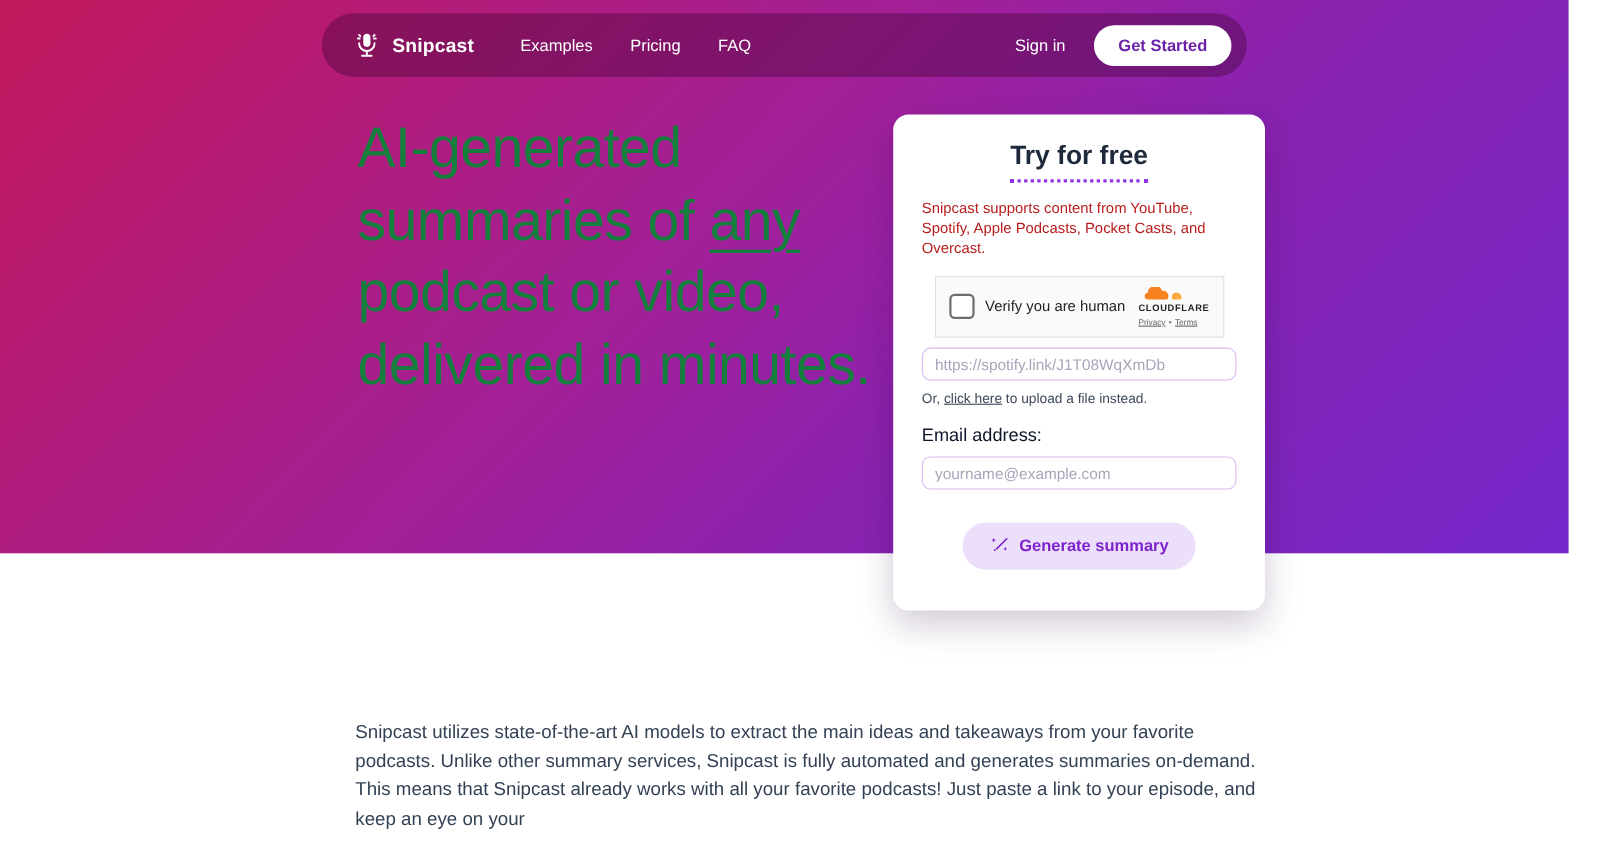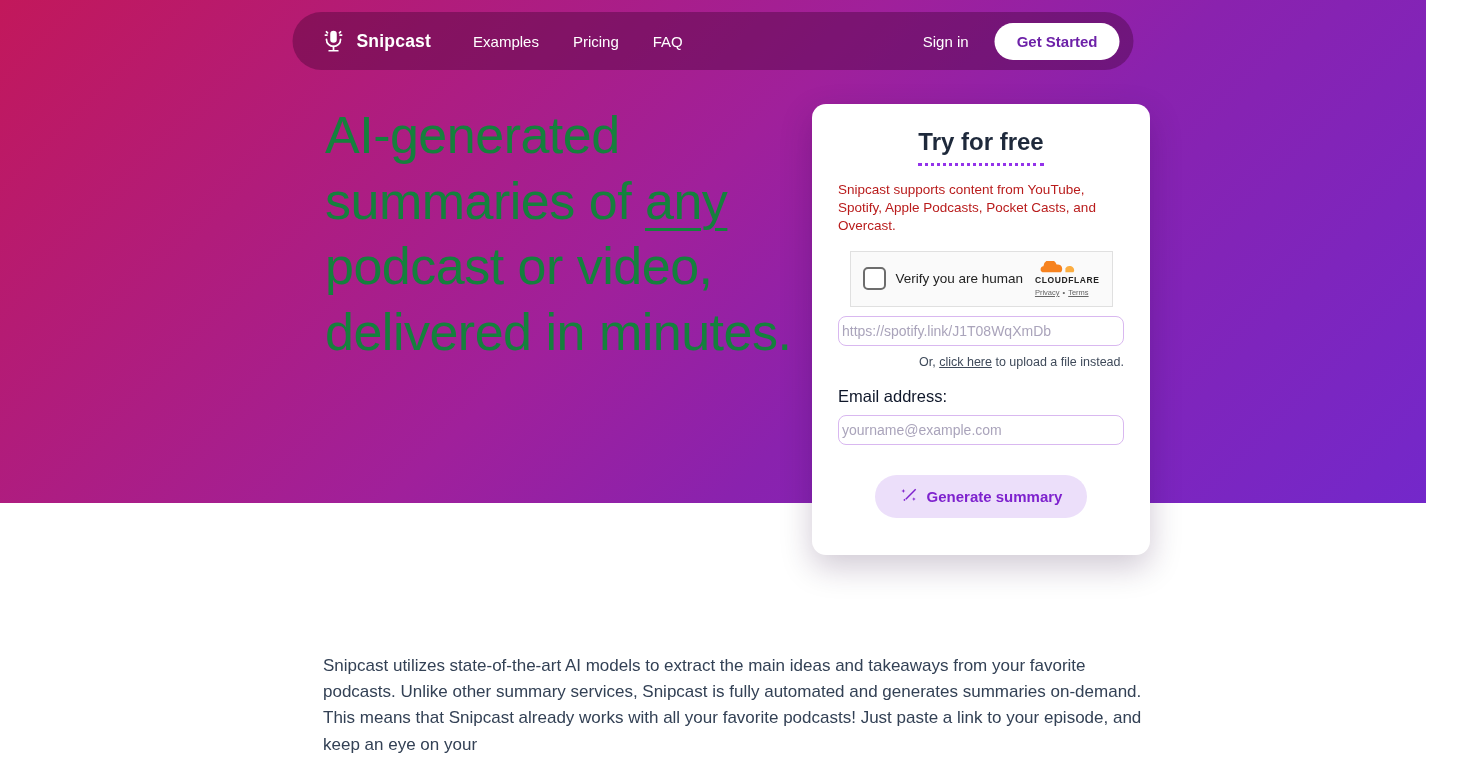--- a/index.html
+++ b/index.html
@@ -77,25 +77,25 @@
   .cf-word { font-size: 8.5px; font-weight: 700; letter-spacing: 0.6px; color: #232323; margin-top: -2px; }
   .cf-links { font-size: 7.5px; color: #666666; margin-top: 3px; }
   .cf-links a { color: #666666; text-decoration: underline; cursor: pointer; }
   .cf-sep { margin: 0 3px; text-decoration: none; }
 
   
   .field-label { font-size: 16.5px; color: #0f172a; margin-top: 18px; }
   .text-input {
     margin-top: 9px; width: 100%; height: 30px;
     border: 1.5px solid #d9b8f0; border-radius: 8px;
-    padding: 0 3px; font-size: 14px; color: #334155; outline: none;
+    padding: 0 11px; font-size: 14px; color: #334155; outline: none;
     font-family: "Liberation Sans", "DejaVu Sans", sans-serif;
   }
   .text-input::placeholder { color: #aaa4bb; }
-  .upload-hint { margin-top: 9px; font-size: 12.5px; color: #3f4a5a; text-align: right; }
+  .upload-hint { margin-top: 9px; font-size: 12.5px; color: #3f4a5a; }
   .upload-hint a { color: #3f4a5a; text-decoration: underline; cursor: pointer; }
   .generate-btn {
     margin: 30px auto 0; display: flex; align-items: center; gap: 9px;
     background: #ecdffa; color: #7e22ce; border: none; cursor: pointer;
     padding: 0 25px; height: 43px; border-radius: 22px;
     font-size: 15px; font-weight: 600;
     font-family: "Liberation Sans", "DejaVu Sans", sans-serif;
   }
 
   

